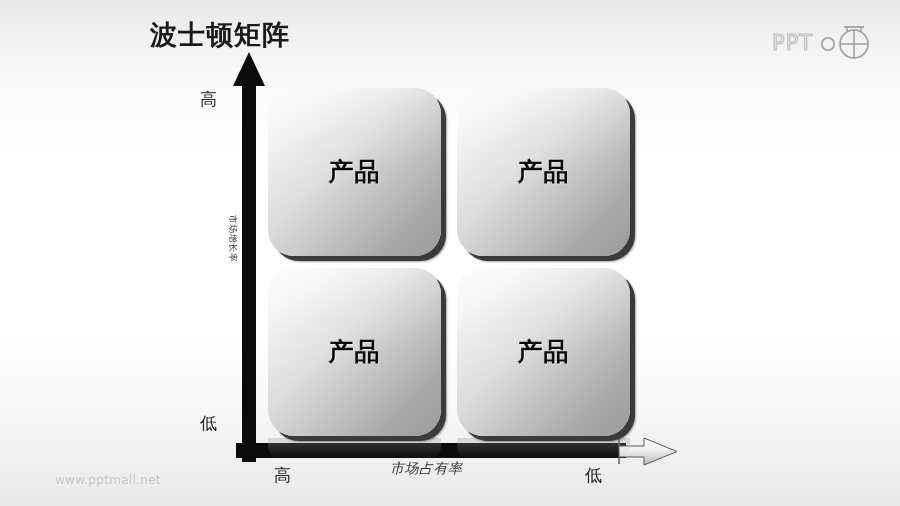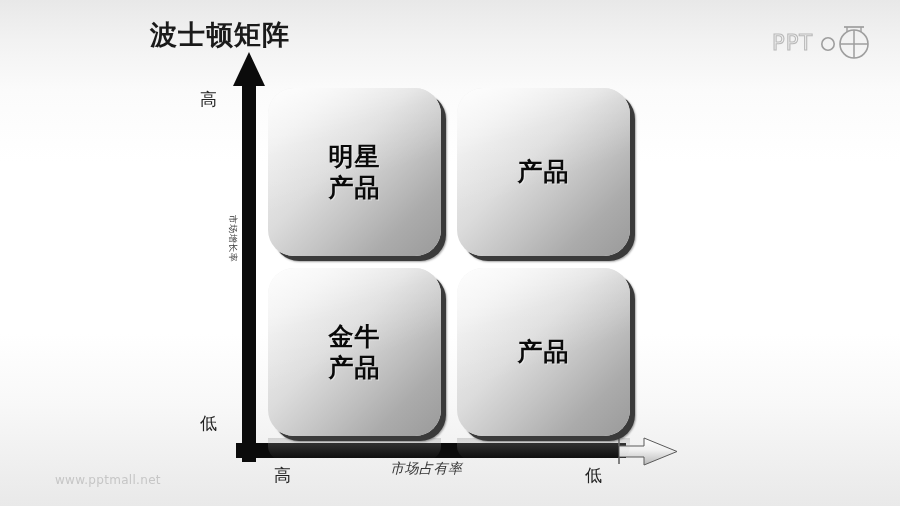--- a/index.html
+++ b/index.html
@@ -243,34 +243,32 @@
   <div id="y-axis-label">市场增长率</div>
   <div id="x-axis-label">市场占有率</div>
 
   <div id="matrix">
 
     <div class="reflection" id="refl-cow"></div>
     <div class="reflection" id="refl-dog"></div>
 
     <div class="quad" id="quad-star">
       <div class="quad-label">
-        <span class="ln">明星</span>
         <span class="ln">产品</span>
       </div>
     </div>
 
     <div class="quad" id="quad-question">
       <div class="quad-label">
         <span class="ln">产品</span>
       </div>
     </div>
 
     <div class="quad" id="quad-cow">
       <div class="quad-label">
-        <span class="ln">金牛</span>
         <span class="ln">产品</span>
       </div>
     </div>
 
     <div class="quad" id="quad-dog">
       <div class="quad-label">
         <span class="ln">产品</span>
       </div>
     </div>
 

